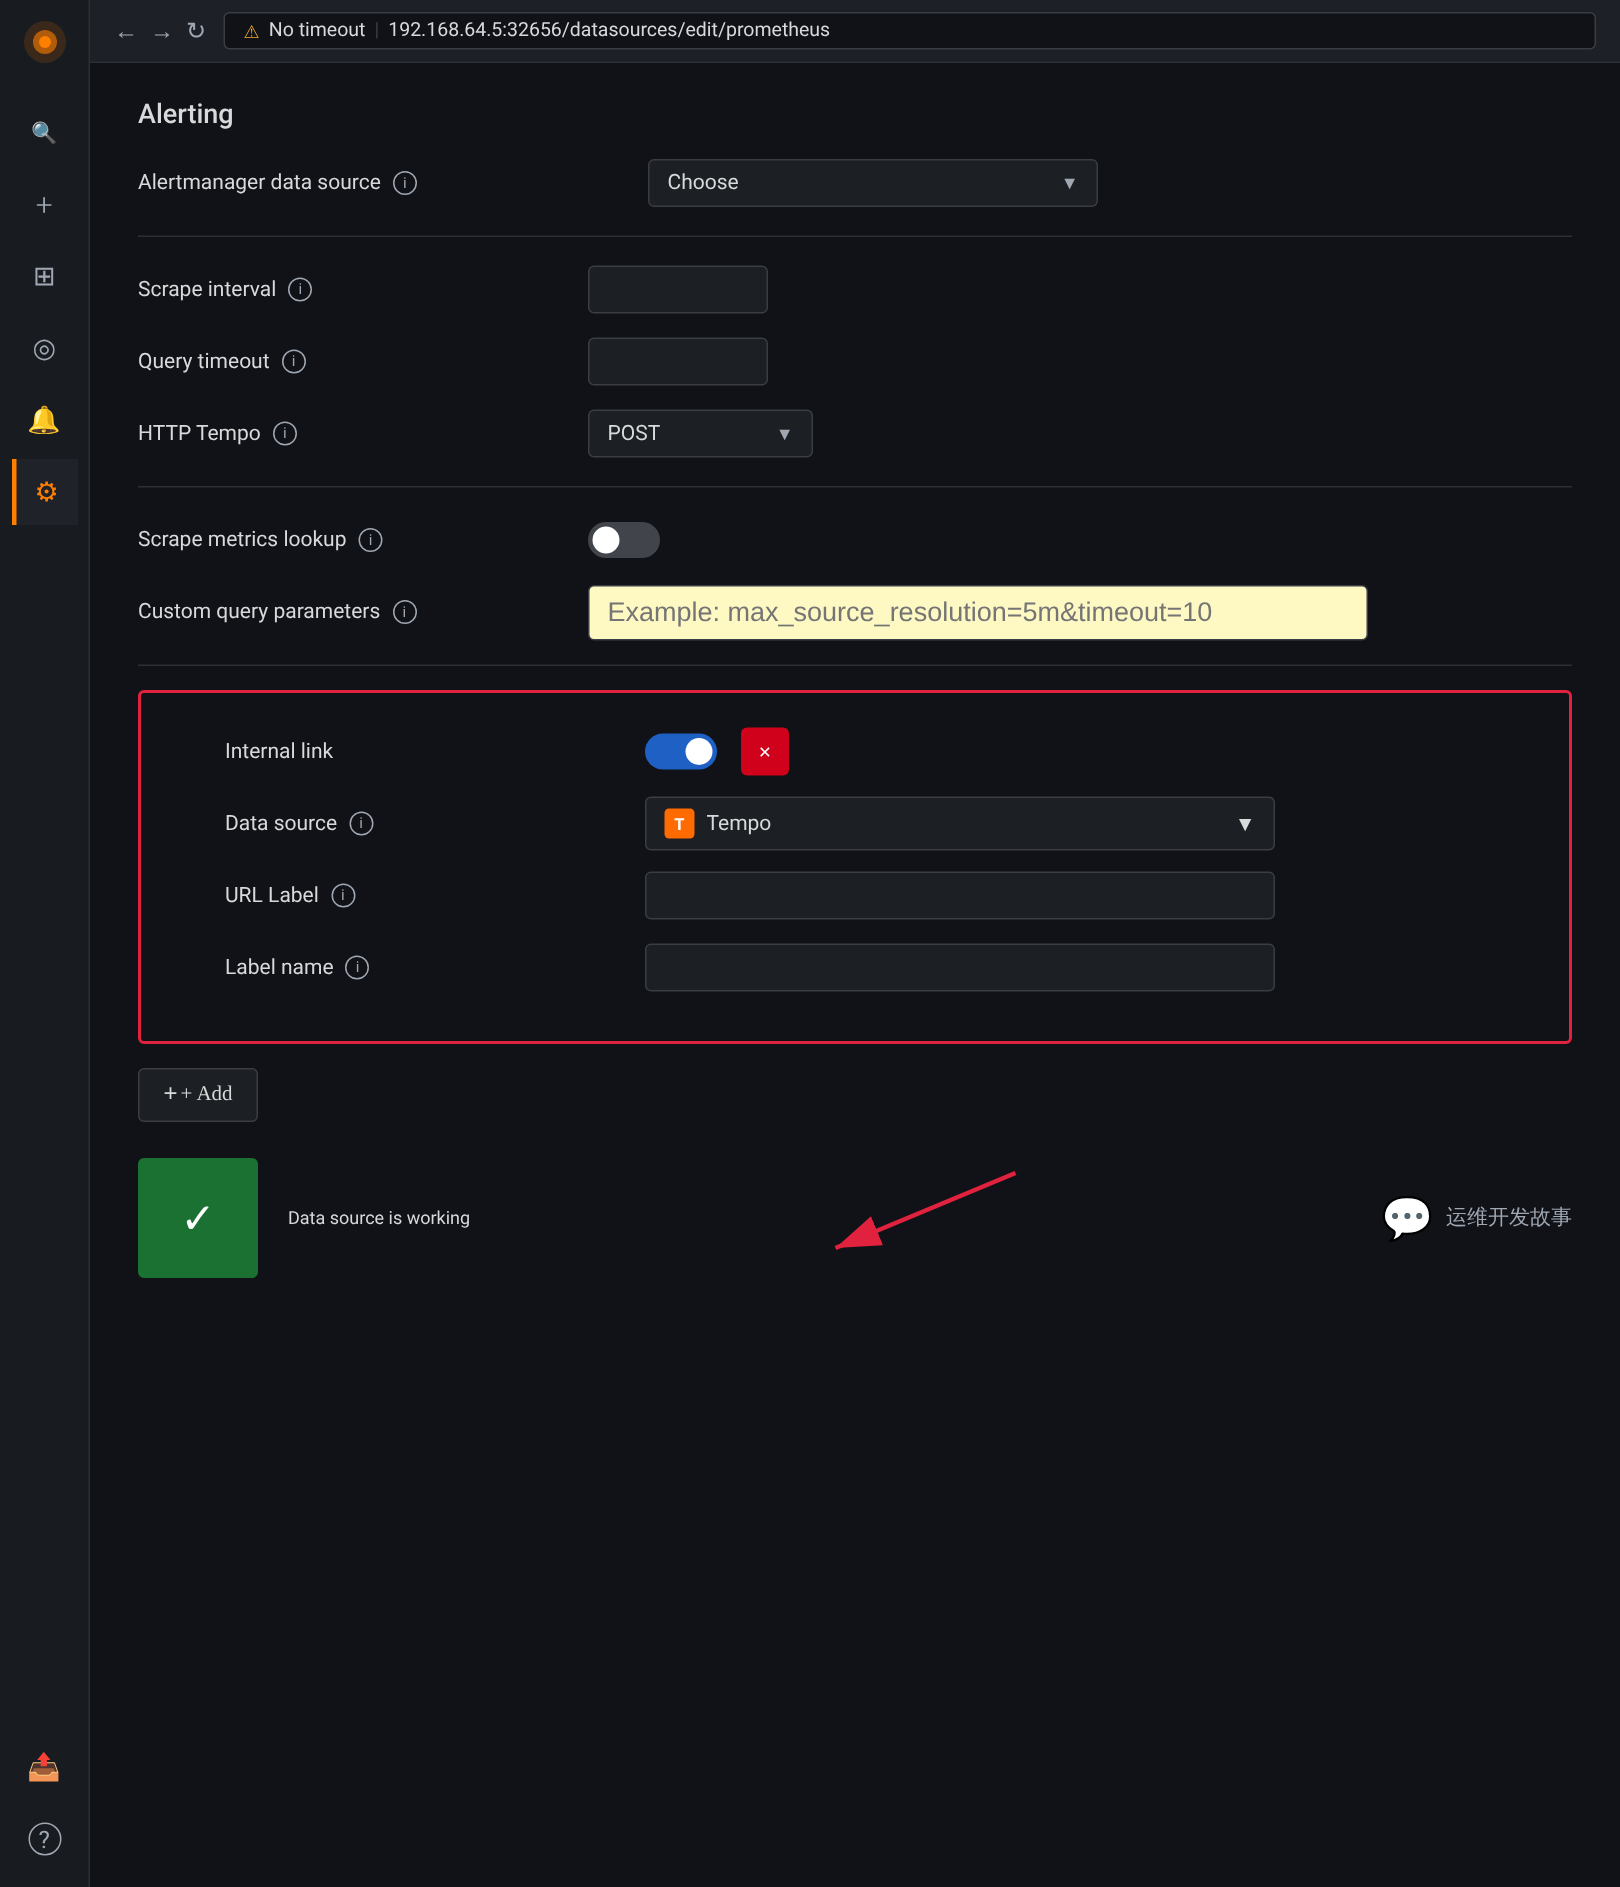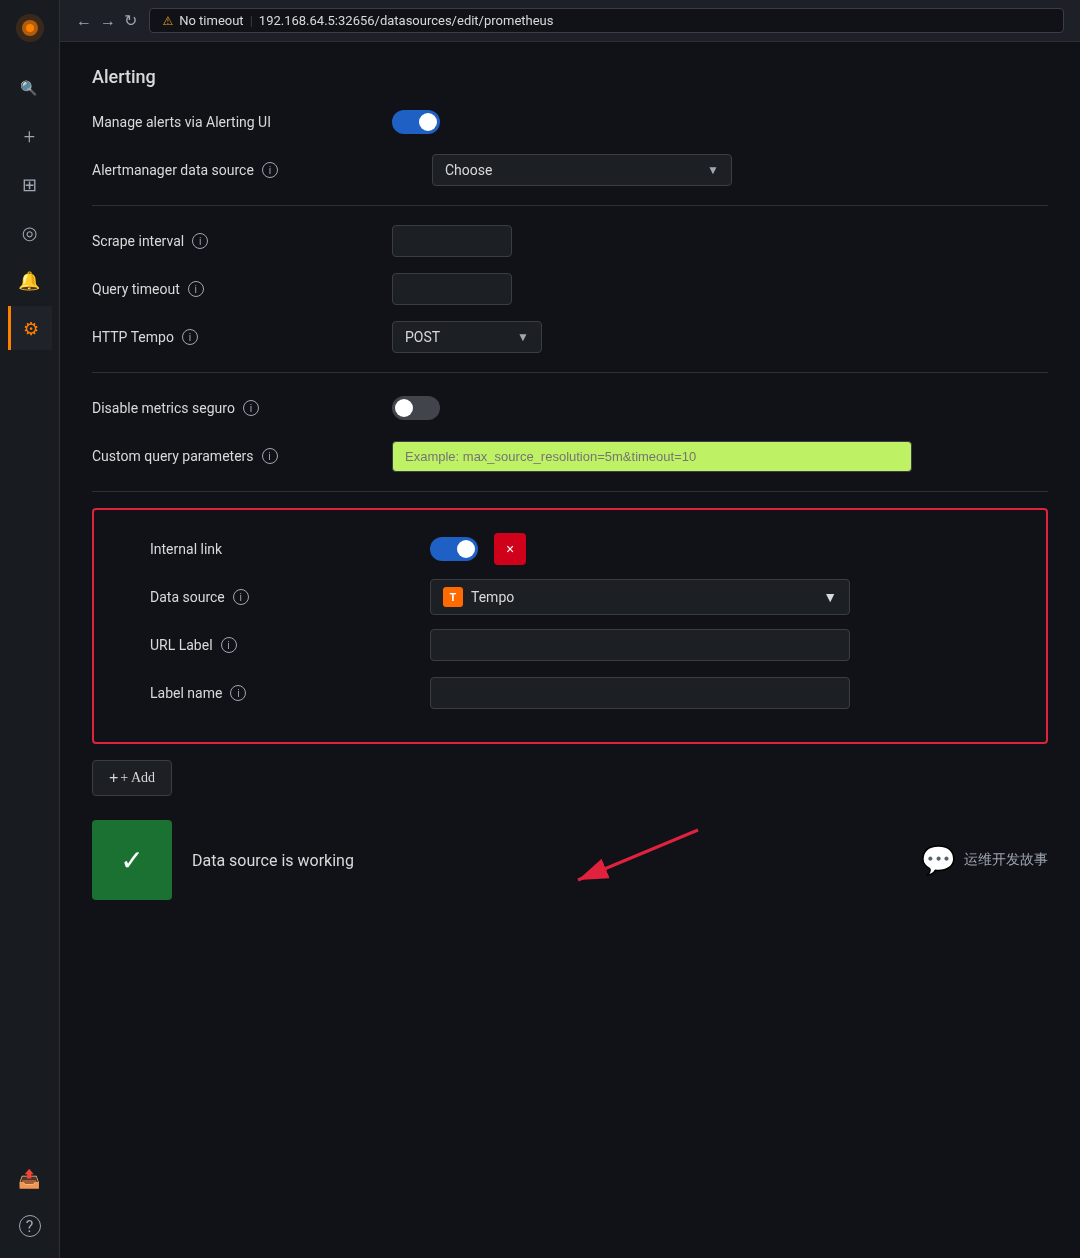--- a/index.html
+++ b/index.html
@@ -296,21 +296,21 @@
       align-items: center;
       justify-content: center;
       border-radius: 4px;
       flex-shrink: 0;
     }
     .status-success-check {
       color: white;
       font-size: 28px;
     }
     .status-text {
-      font-size: 16px;
+      font-size: 12px;
       color: #d8d9da;
       margin-left: 20px;
       font-weight: 400;
     }
 
     
     .arrow-container {
       position: relative;
     }
 
@@ -388,30 +388,20 @@
     <div class="browser-url">
       <span class="url-warning">⚠</span>
       <span>No timeout</span>
       <span style="color:#3a3d44;">|</span>
       <span>192.168.64.5:32656/datasources/edit/prometheus</span>
     </div>
   </div>
 
   <div class="section-title">Alerting</div>
 
-  <div class="form-row">
-    <div class="form-label">
-      <span>Manage alerts via Alerting UI</span>
-    </div>
-    <div class="form-control">
-      <div class="toggle">
-        <div class="toggle-slider on"></div>
-      </div>
-    </div>
-  </div>
 
   <div class="form-row">
     <div class="form-label">
       <span>Alertmanager data source</span>
       <span class="info-icon">i</span>
     </div>
     <div class="form-control">
       <div class="select-field" style="max-width:300px;margin-left:40px;">
         <span>Choose</span>
         <span class="chevron">▼</span>
@@ -452,37 +442,37 @@
         <span class="chevron">▼</span>
       </div>
     </div>
   </div>
 
   <div class="divider"></div>
 
 
   <div class="form-row">
     <div class="form-label">
-      <span>Disable metrics seguro</span>
+      <span>Scrape metrics lookup</span>
       <span class="info-icon">i</span>
     </div>
     <div class="form-control">
       <div class="toggle">
         <div class="toggle-slider off"></div>
       </div>
     </div>
   </div>
 
   <div class="form-row">
     <div class="form-label">
       <span>Custom query parameters</span>
       <span class="info-icon">i</span>
     </div>
     <div class="form-control" style="flex:1;">
-      <input type="text" class="text-input full placeholder" style="background: #bef264; border: 1px solid rgb(58, 61, 68); color: rgb(110, 113, 119); padding: 7px 12px; border-radius: 4px; width: 100%; font-size: 13px; max-width: 520px;" placeholder="Example: max_source_resolution=5m&amp;timeout=10">
+      <input type="text" class="text-input full placeholder" style="background: #fef9c3; border: 1px solid rgb(58, 61, 68); color: rgb(110, 113, 119); padding: 7px 12px; border-radius: 4px; width: 100%; font-size: 18px; max-width: 520px;" placeholder="Example: max_source_resolution=5m&amp;timeout=10">
     </div>
   </div>
 
   <div class="divider"></div>
 
   <div class="exemplars-box">
 
     <div class="exemplar-row">
       <div class="exemplar-label">
         <span>Internal link</span>

